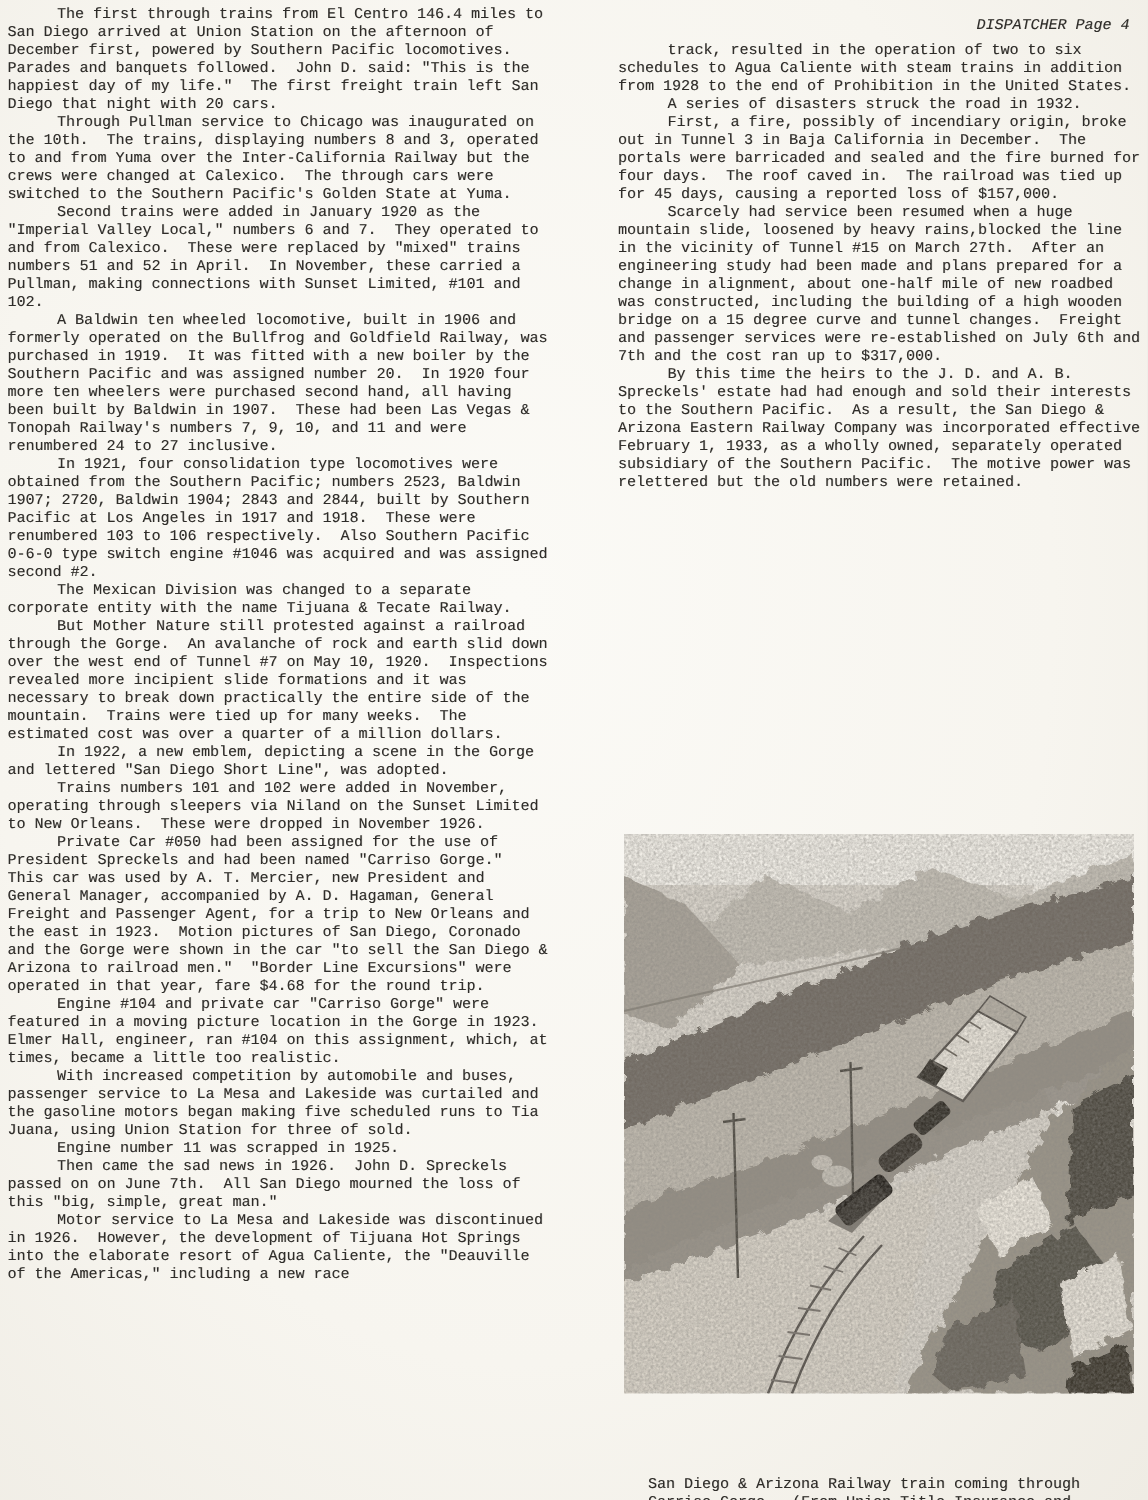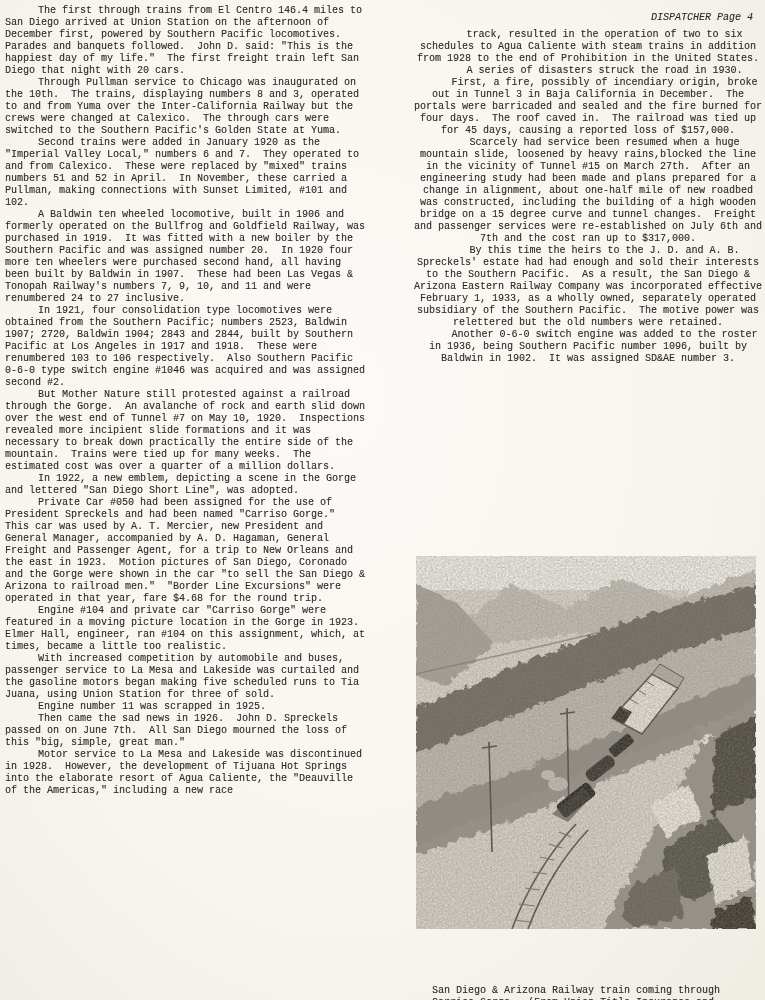--- a/index.html
+++ b/index.html
@@ -24,21 +24,21 @@
   }
   .header {
     position: absolute;
     top: 12px; left: 412px; width: 341px;
     text-align: right;
     white-space: pre;
     font-style: italic;
   }
   .col { position: absolute; }
   .col.left  { left: 5px;  top: 5px;  width: 366px; }
-  .col.right { left: 412px; top: 29px; width: 352px; text-align: center; }
+  .col.right { left: 412px; top: 29px; width: 352px; }
   .col p {
     margin: 0;
     text-indent: 33px;
     white-space: pre-wrap;
   }
   .photo {
     position: absolute;
     left: 416px; top: 556px;
     width: 340px; height: 373px;
   }
@@ -56,37 +56,38 @@
 <div class="page">
 
   <div class="header typewriter">DISPATCHER Page 4</div>
 
   <div class="col left typewriter">
       <p>The first through trains from El Centro 146.4 miles to San Diego arrived at Union Station on the afternoon of December first, powered by Southern Pacific locomotives.  Parades and banquets followed.  John D. said: "This is the happiest day of my life."  The first freight train left San Diego that night with 20 cars.</p>
       <p>Through Pullman service to Chicago was inaugurated on the 10th.  The trains, displaying numbers 8 and 3, operated to and from Yuma over the Inter-California Railway but the crews were changed at Calexico.  The through cars were switched to the Southern Pacific's Golden State at Yuma.</p>
       <p>Second trains were added in January 1920 as the "Imperial Valley Local," numbers 6 and 7.  They operated to and from Calexico.  These were replaced by "mixed" trains numbers 51 and 52 in April.  In November, these carried a Pullman, making connections with Sunset Limited, #101 and 102.</p>
       <p>A Baldwin ten wheeled locomotive, built in 1906 and formerly operated on the Bullfrog and Goldfield Railway, was purchased in 1919.  It was fitted with a new boiler by the Southern Pacific and was assigned number 20.  In 1920 four more ten wheelers were purchased second hand, all having been built by Baldwin in 1907.  These had been Las Vegas &amp; Tonopah Railway's numbers 7, 9, 10, and 11 and were renumbered 24 to 27 inclusive.</p>
       <p>In 1921, four consolidation type locomotives were obtained from the Southern Pacific; numbers 2523, Baldwin 1907; 2720, Baldwin 1904; 2843 and 2844, built by Southern Pacific at Los Angeles in 1917 and 1918.  These were renumbered 103 to 106 respectively.  Also Southern Pacific 0-6-0 type switch engine #1046 was acquired and was assigned second #2.</p>
+      <p>The Mexican Division was changed to a separate corporate entity with the name Tijuana &amp; Tecate Railway.</p>
       <p>But Mother Nature still protested against a railroad through the Gorge.  An avalanche of rock and earth slid down over the west end of Tunnel #7 on May 10, 1920.  Inspections revealed more incipient slide formations and it was necessary to break down practically the entire side of the mountain.  Trains were tied up for many weeks.  The estimated cost was over a quarter of a million dollars.</p>
       <p>In 1922, a new emblem, depicting a scene in the Gorge and lettered "San Diego Short Line", was adopted.</p>
+      <p>Trains numbers 101 and 102 were added in November, operating through sleepers via Niland on the Sunset Limited to New Orleans.  These were dropped in November 1926.</p>
       <p>Private Car #050 had been assigned for the use of President Spreckels and had been named "Carriso Gorge."  This car was used by A. T. Mercier, new President and General Manager, accompanied by A. D. Hagaman, General Freight and Passenger Agent, for a trip to New Orleans and the east in 1923.  Motion pictures of San Diego, Coronado and the Gorge were shown in the car "to sell the San Diego &amp; Arizona to railroad men."  "Border Line Excursions" were operated in that year, fare $4.68 for the round trip.</p>
       <p>Engine #104 and private car "Carriso Gorge" were featured in a moving picture location in the Gorge in 1923.  Elmer Hall, engineer, ran #104 on this assignment, which, at times, became a little too realistic.</p>
       <p>With increased competition by automobile and buses, passenger service to La Mesa and Lakeside was curtailed and the gasoline motors began making five scheduled runs to Tia Juana, using Union Station for three of sold.</p>
       <p>Engine number 11 was scrapped in 1925.</p>
       <p>Then came the sad news in 1926.  John D. Spreckels passed on on June 7th.  All San Diego mourned the loss of this "big, simple, great man."</p>
-      <p>Motor service to La Mesa and Lakeside was discontinued in 1928.  However, the development of Tijuana Hot Springs into the elaborate resort of Agua Caliente, the "Deauville of the Americas," including a new race</p>
+      <p>Motor service to La Mesa and Lakeside was discontinued in 1926.  However, the development of Tijuana Hot Springs into the elaborate resort of Agua Caliente, the "Deauville of the Americas," including a new race</p>
     </div>
 
   <div class="col right typewriter">
       <p>track, resulted in the operation of two to six schedules to Agua Caliente with steam trains in addition from 1928 to the end of Prohibition in the United States.</p>
-      <p>A series of disasters struck the road in 1930.</p>
+      <p>A series of disasters struck the road in 1932.</p>
       <p>First, a fire, possibly of incendiary origin, broke out in Tunnel 3 in Baja California in December.  The portals were barricaded and sealed and the fire burned for four days.  The roof caved in.  The railroad was tied up for 45 days, causing a reported loss of $157,000.</p>
       <p>Scarcely had service been resumed when a huge mountain slide, loosened by heavy rains,blocked the line in the vicinity of Tunnel #15 on March 27th.  After an engineering study had been made and plans prepared for a change in alignment, about one-half mile of new roadbed was constructed, including the building of a high wooden bridge on a 15 degree curve and tunnel changes.  Freight and passenger services were re-established on July 6th and 7th and the cost ran up to $317,000.</p>
       <p>By this time the heirs to the J. D. and A. B. Spreckels' estate had had enough and sold their interests to the Southern Pacific.  As a result, the San Diego &amp; Arizona Eastern Railway Company was incorporated effective February 1, 1933, as a wholly owned, separately operated subsidiary of the Southern Pacific.  The motive power was relettered but the old numbers were retained.</p>
-      <p>Another 0-6-0 switch engine was added to the roster in 1936, being Southern Pacific number 1096, built by Baldwin in 1902.  It was assigned SD&amp;AE number 3.</p>
     </div>
 
   <div class="photo">
     <svg viewBox="0 0 340 373" xmlns="http://www.w3.org/2000/svg">
       <defs>
         <filter id="grain" x="0" y="0" width="100%" height="100%">
           <feTurbulence type="fractalNoise" baseFrequency="0.55" numOctaves="3" seed="7" result="n"></feTurbulence>
           <feColorMatrix in="n" type="matrix" values="0 0 0 0 0.25  0 0 0 0 0.24  0 0 0 0 0.22  0.9 0.9 0.9 0 -0.9"></feColorMatrix>
         </filter>
         <filter id="rough" x="-5%" y="-5%" width="110%" height="110%">

